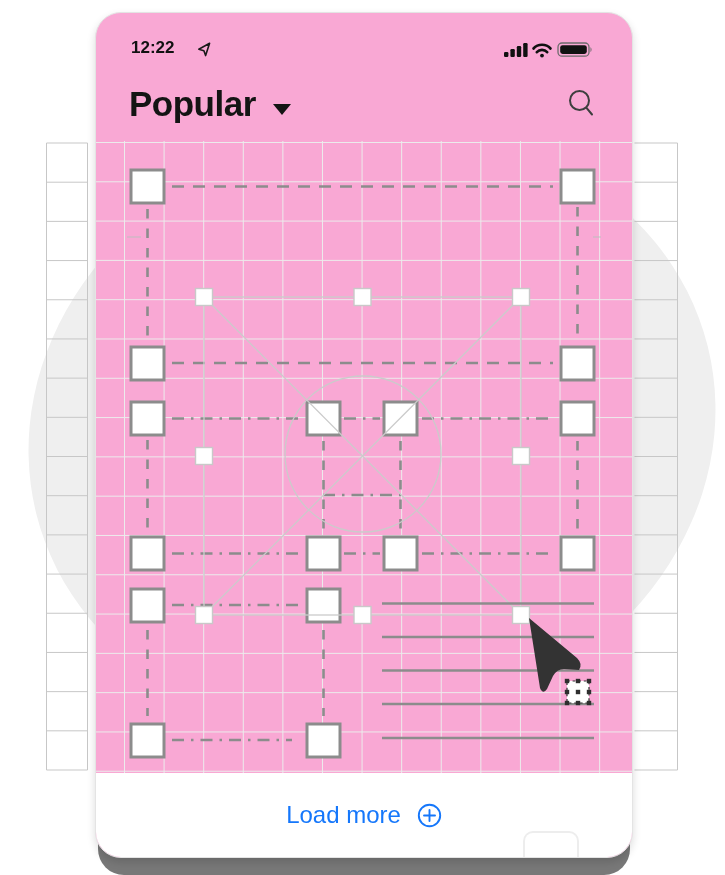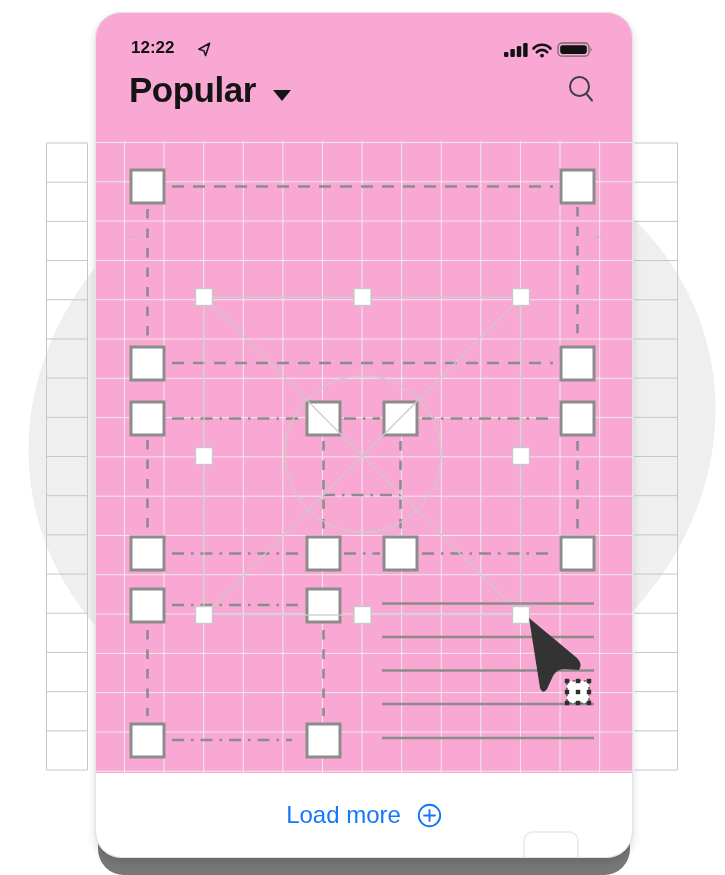--- a/index.html
+++ b/index.html
@@ -16,21 +16,21 @@
     position:absolute;left:95px;top:12px;width:538px;height:846px;
     border-radius:26px;background:#f9a8d4;z-index:2;
     border:1px solid #e4e4e4;box-shadow:0 4px 9px rgba(0,0,0,0.14);
     box-sizing:border-box;overflow:hidden;
   }
   .status-bar{position:absolute;left:0;top:0;width:100%;height:60px;}
   .status-time{position:absolute;left:35px;top:25px;font-size:17px;font-weight:700;color:#111;}
   .loc-arrow{position:absolute;left:100px;top:28px;}
   .status-icons{position:absolute;left:408px;top:28px;}
   .app-header{
-    position:absolute;left:0;top:48px;width:100%;height:58px;
+    position:absolute;left:0;top:62px;width:100%;height:58px;
     display:flex;align-items:center;padding:0 36px 0 33px;box-sizing:border-box;
   }
   .app-title{font-size:35px;font-weight:700;color:#141414;letter-spacing:-0.5px;margin:0;}
   .caret-down{
     width:0;height:0;margin-left:17px;margin-top:10px;
     border-left:9px solid transparent;border-right:9px solid transparent;
     border-top:11px solid #141414;
   }
   .search-btn{margin-left:auto;background:none;border:none;padding:0;cursor:pointer;line-height:0;}
   .canvas{

